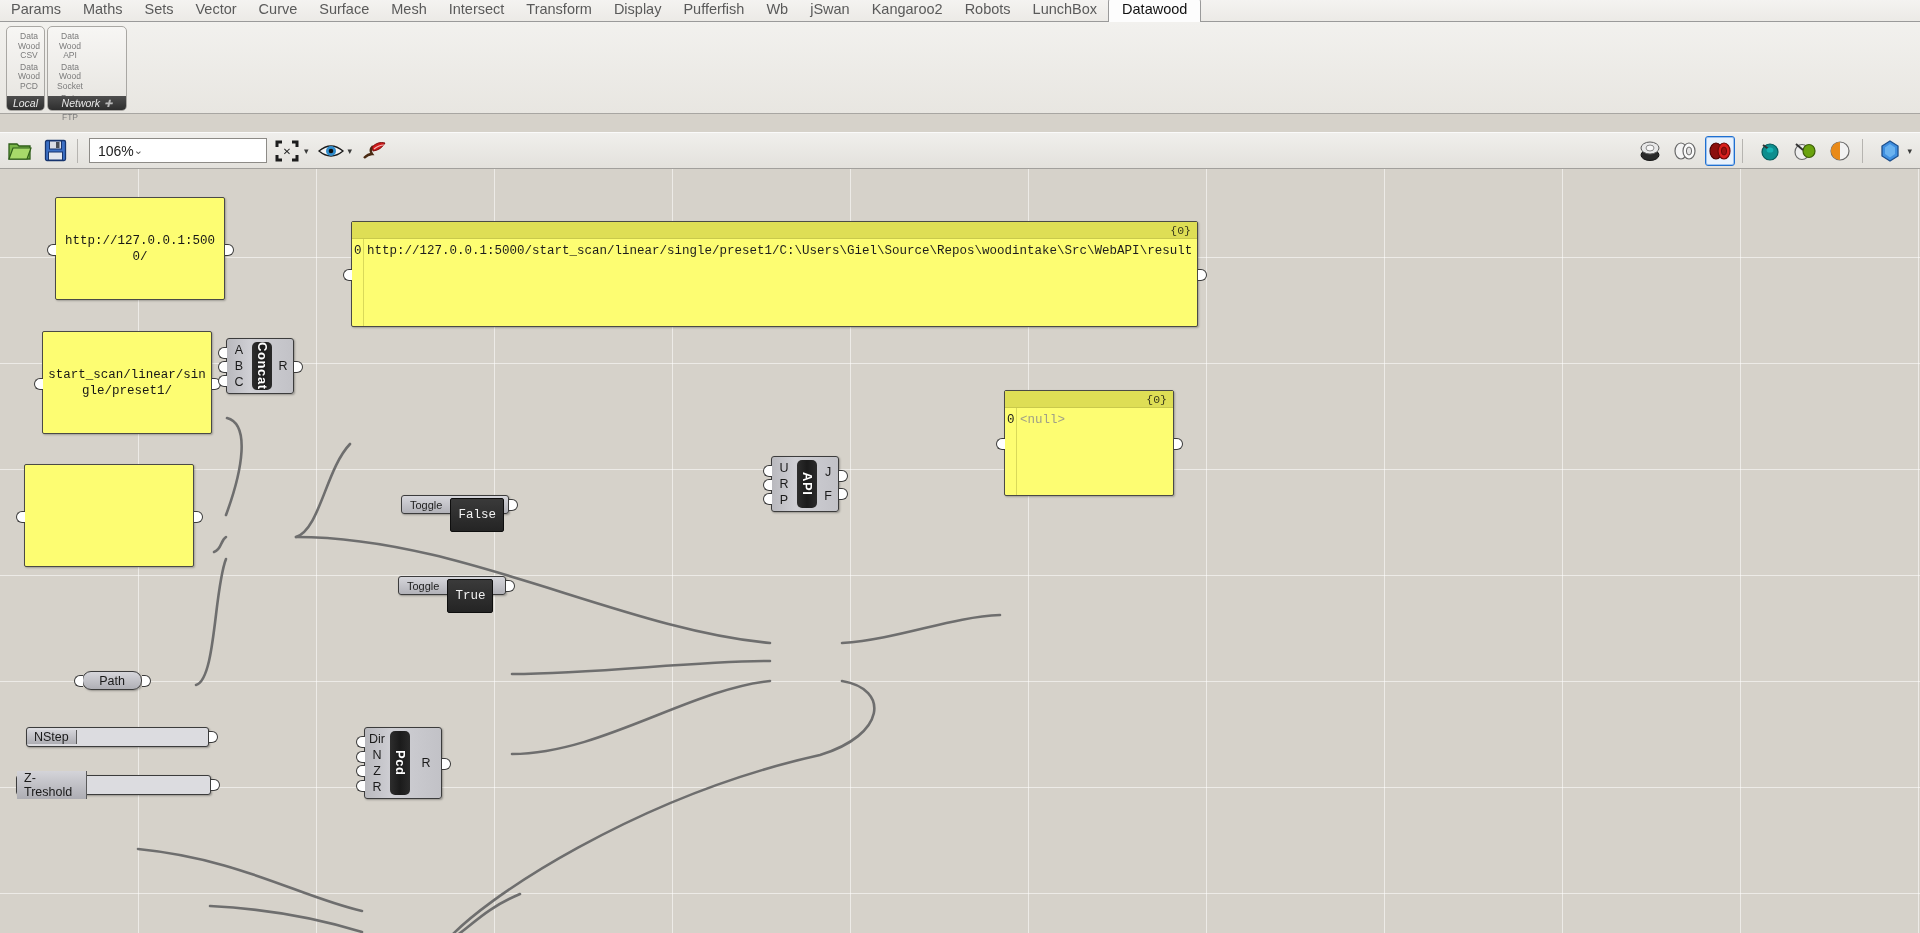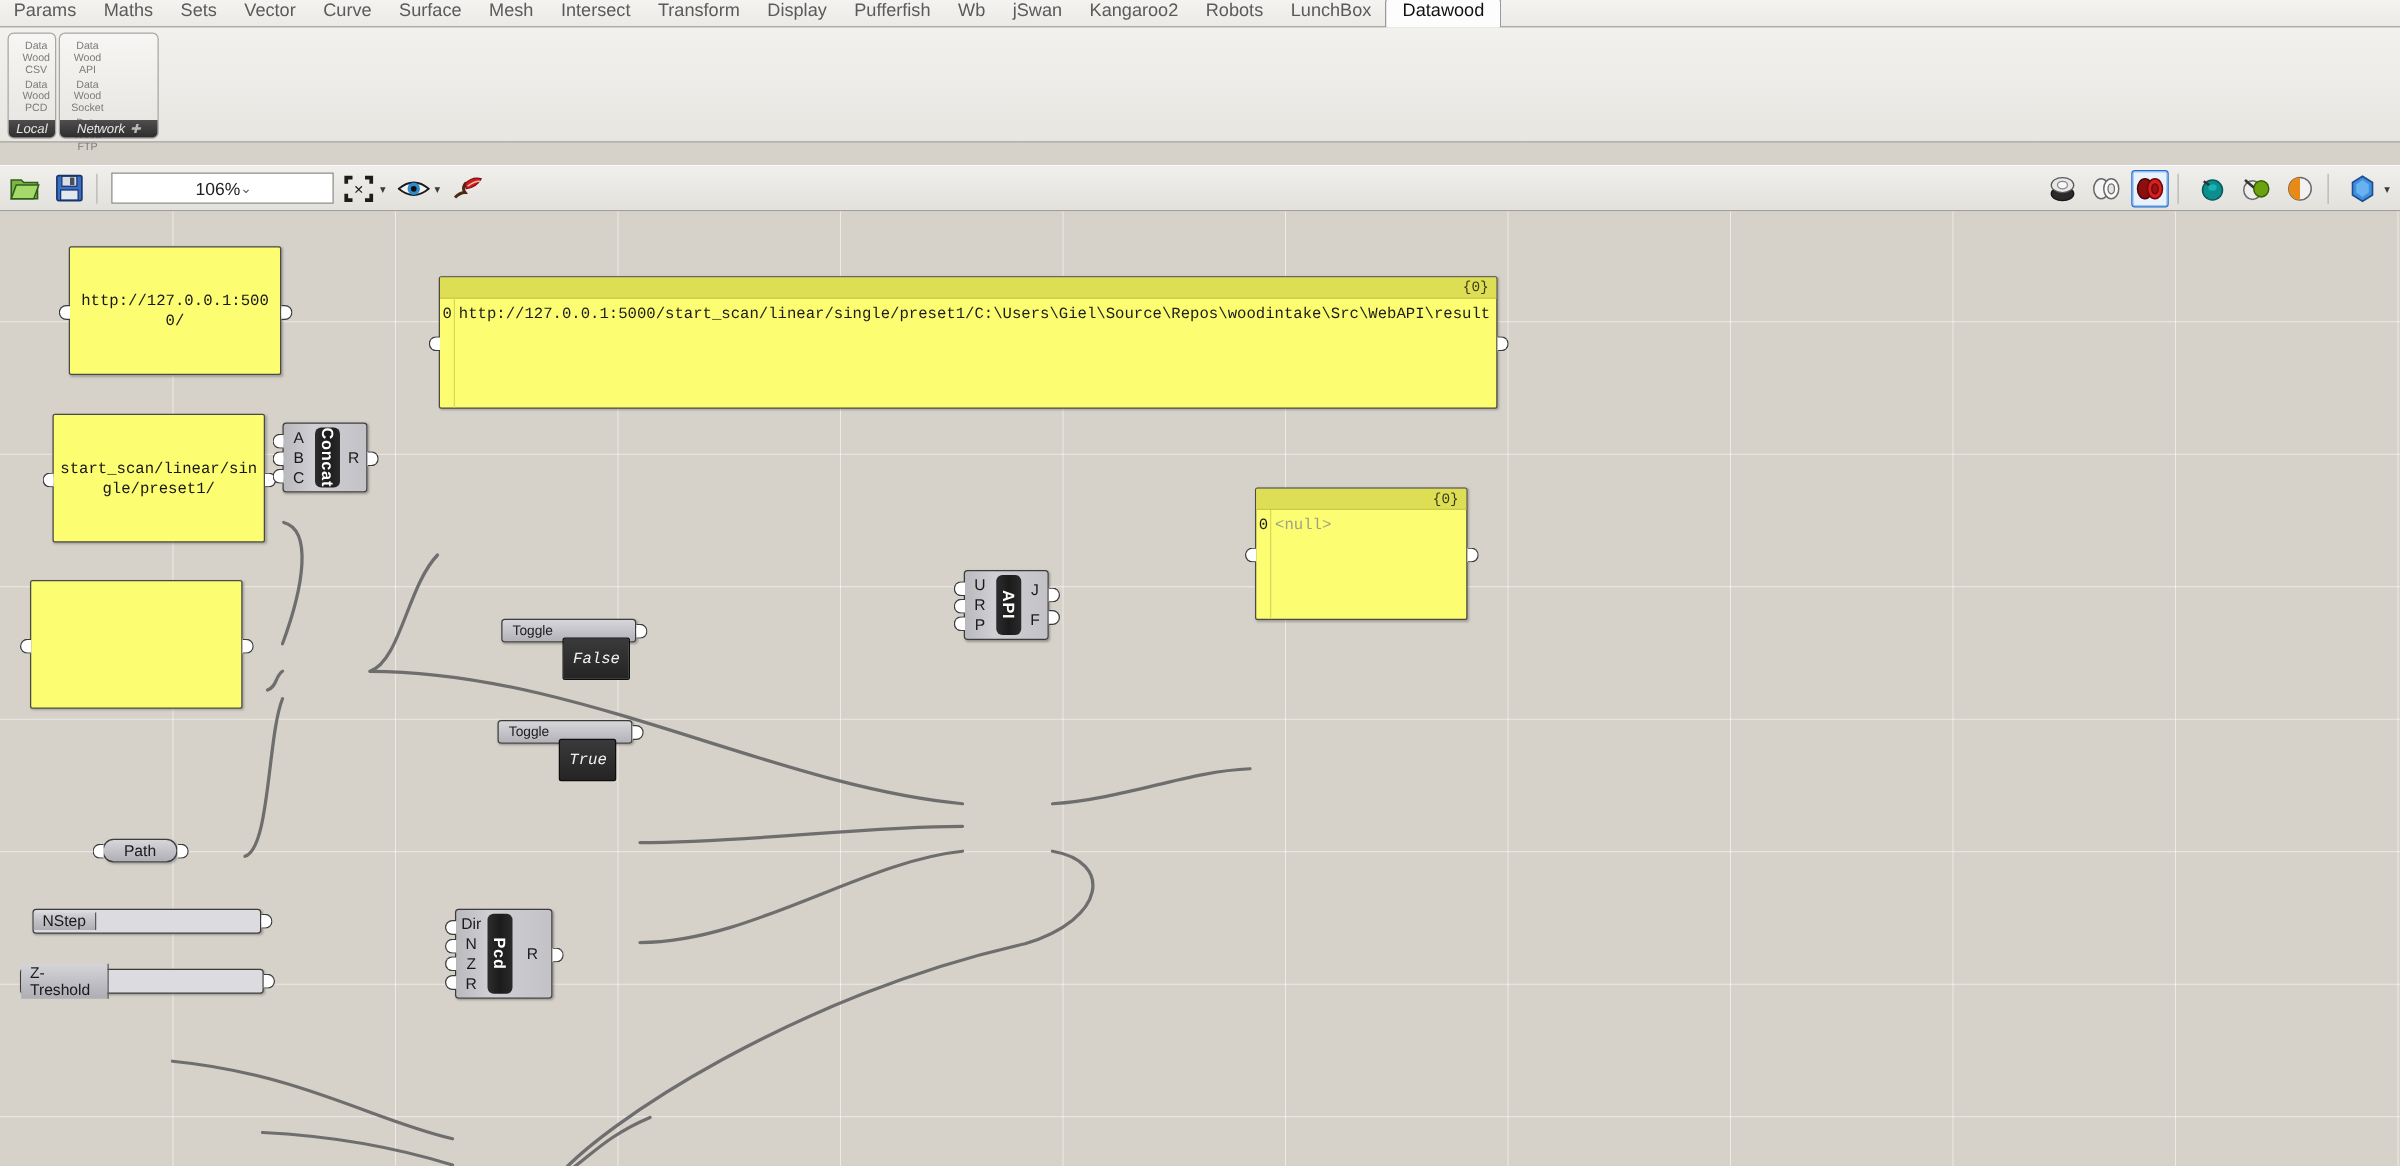--- a/index.html
+++ b/index.html
@@ -71,21 +71,21 @@
   }
   .tb-btn {
     width: 30px; height: 30px; margin-left: 5px;
     display: flex; align-items: center; justify-content: center;
     border-radius: 3px;
   }
   .tb-sep { width:1px; height:24px; background:#b6b4b0; margin:0 7px; }
   .zoom-combo {
     width: 178px; height: 25px; margin-left: 4px;
     background: #fff; border: 1px solid #8d8b87;
-    display: flex; align-items: center; justify-content: center;
+    display: flex; align-items: center; justify-content: flex-start;
     padding: 0 6px 0 8px; font-size: 14px; color: #222;
   }
   .zoom-combo .chev { color:#555; font-size: 11px; }
   .tb-caret { font-size:9px; color:#3a3a3a; margin-left:2px; margin-right:2px;}
   .tb-right { margin-left: auto; display:flex; align-items:center; padding-right: 6px;}
   .tb-btn.selected { border:1px solid #1f6fd0; background:#e8f1fc; box-shadow: 0 0 0 1px #9dc3ef inset;}
 
   
   .canvas {
     position: absolute; top: 169px; left: 0; width: 1920px; height: 926px;
@@ -177,23 +177,22 @@
     background: linear-gradient(to bottom,#d6d6db,#b2b2b8);
   }
   .tg-label {
     font-size: 11px; color:#1d1d1d; padding: 0 8px;
     display:flex; align-items:center;
   }
   .tg-value {
     background: linear-gradient(to bottom,#3a3a3a,#242424);
     color:#f2f2f2; font-family:"Liberation Mono", monospace;
     font-size: 12.5px; padding: 16px 7px; border-radius: 2px;
-    margin: 14px 2px 2px 0; display:flex; align-items:center;
+    margin: 2px 2px 2px 0; display:flex; align-items:center;
     border: 1px solid #0e0e0e;
-    font-style: italic;
   }
 
   
   .gh-param {
     position:absolute; height: 19px;
     border:1px solid #3c3c3c; border-radius: 9px;
     background: linear-gradient(to bottom,#d6d6db,#afafb5);
     box-shadow: 1px 1px 2px rgba(0,0,0,.3);
     display:flex; align-items:center; justify-content:center;
     font-size: 12.5px; color:#1a1a1a; padding: 0 12px;

